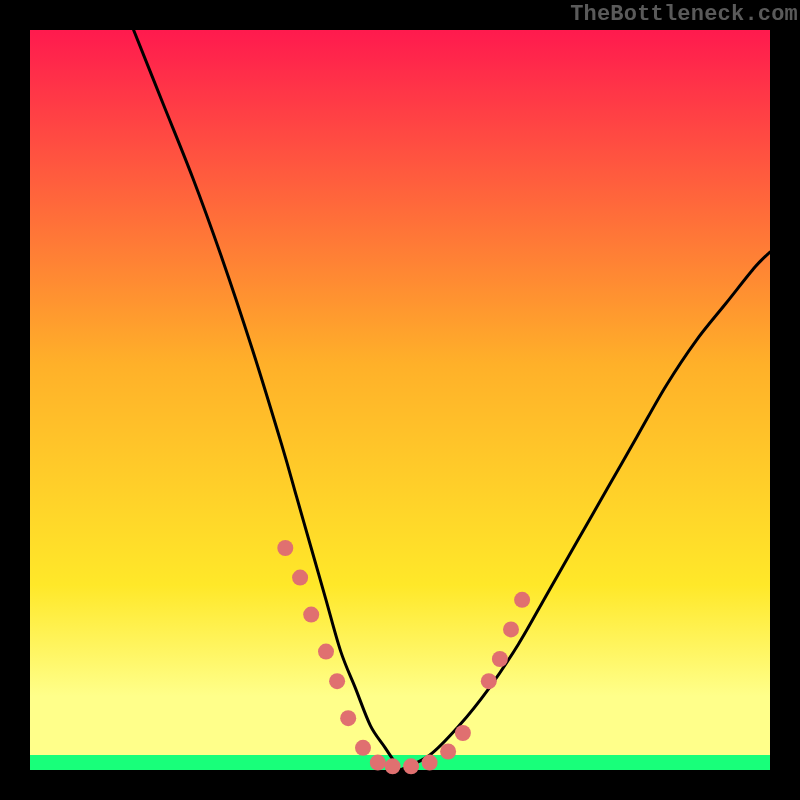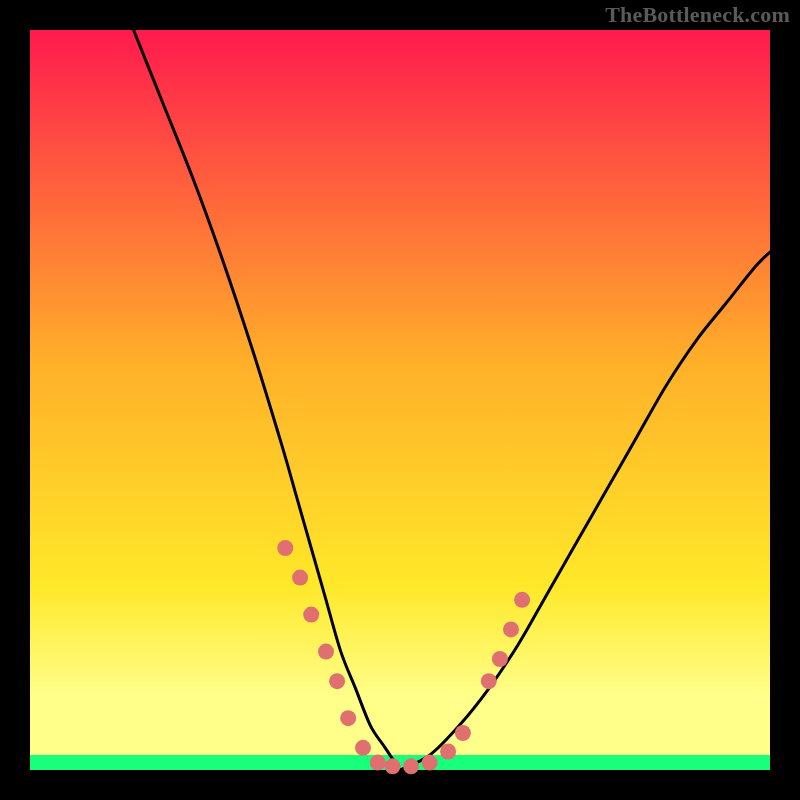--- a/index.html
+++ b/index.html
@@ -13,22 +13,22 @@
   .frame {
     position: absolute;
     top: 0;
     left: 0;
     width: 800px;
     height: 800px;
   }
   .watermark {
     position: absolute;
     top: 2px;
-    right: 10px;
-    font-family: Liberation Serif, serif;
+    right: 2px;
+    font-family: Liberation Mono, monospace;
     font-size: 22px;
     font-weight: bold;
     color: #5a5a5a;
     letter-spacing: 0.2px;
   }
   svg { display: block; }
 </style>
 </head>
 <body>
 

